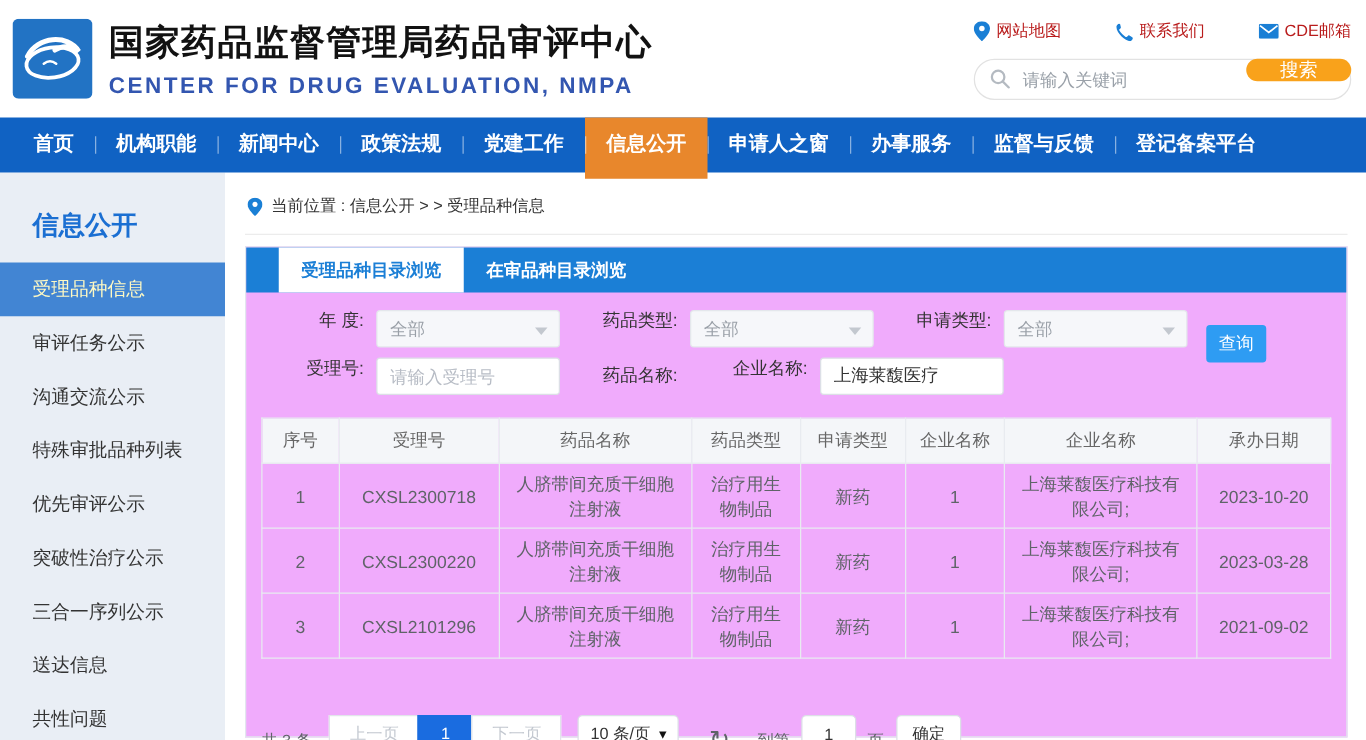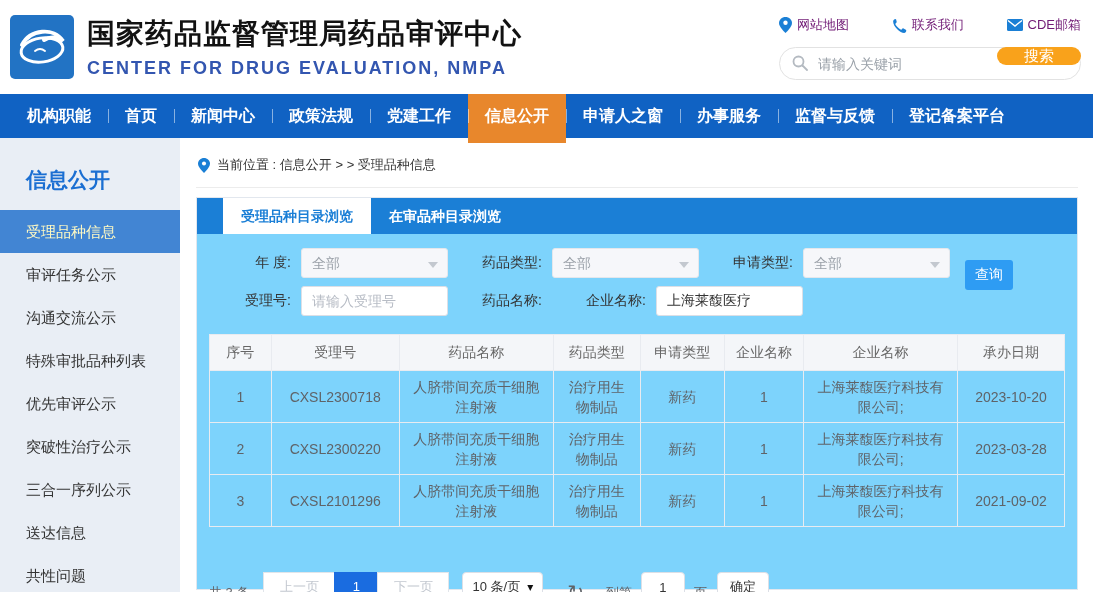--- a/index.html
+++ b/index.html
@@ -7,21 +7,21 @@
   body { font-family:"Liberation Sans","DejaVu Sans",sans-serif; background:#fff; overflow:hidden; }
   .page { width:1093px; height:592px; position:relative; }
 
   
   .top-header { height:94px; display:flex; align-items:center; padding:0 12px 0 10px; }
   .logo { width:64px; height:64px; flex:0 0 64px; cursor:pointer; }
   .title-block { margin-left:13px; }
   .site-title { font-size:28px; font-weight:bold; color:#121212; letter-spacing:1px; }
   .site-subtitle { font-size:18px; font-weight:bold; color:#3356b0; letter-spacing:2px; margin-top:5px; }
   .header-right { margin-left:auto; width:302px; padding-top:2px; }
-  .quick-links { display:flex; justify-content:space-between; align-items:center; font-size:13px; color:#701a75; }
+  .quick-links { display:flex; justify-content:space-between; align-items:center; font-size:13px; color:#b91c1c; }
   .quick-link { display:flex; align-items:center; gap:5px; cursor:pointer; }
   .quick-link .qicon { color:#1a7fd5; display:flex; align-items:center; }
   .searchbar { position:relative; margin-top:13px; height:33px; }
   .searchbar input { width:100%; height:33px; border:1px solid #e2e2e2; border-radius:17px; padding:0 92px 0 38px; font-size:14px; color:#333; outline:none; font-family:inherit; }
   .searchbar input::placeholder { color:#9aa1a9; }
   .search-glass { position:absolute; left:13px; top:8px; }
   .search-btn { position:absolute; right:0; top:0; width:84px; height:18px; border:none; border-radius:17px; background:#f9a21b; color:#fff; font-size:15px; cursor:pointer; font-family:inherit; }
 
   
   .main-nav { background:#1062c3; height:44px; position:relative; z-index:10; }
@@ -35,29 +35,29 @@
   .sidebar { width:180px; flex:0 0 180px; background:#e9eef5; padding-top:12px; }
   .sidebar-title { color:#1b6fd2; font-size:21px; font-weight:bold; padding:16px 0 16px 26px; }
   .side-list { list-style:none; }
   .side-list li { height:43px; line-height:43px; padding-left:26px; font-size:15px; color:#333; cursor:pointer; }
   .side-list li.active { background:#4285d3; color:#fef9c3; }
 
   .main-area { flex:1; padding:12px 15px 0 16px; background:#fff; }
   .breadcrumb { display:flex; align-items:center; font-size:13px; color:#333; padding:6px 0 13px 2px; border-bottom:1px solid #ececec; }
   .breadcrumb .bpin { margin-right:7px; display:flex; }
 
-  .panel { margin-top:9px; border:1px solid #e2e7ee; height:393px; position:relative; background:#7dd3fc; }
+  .panel { margin-top:9px; border:1px solid #e2e7ee; height:393px; position:relative; background:#f0abfc; }
   .tabbar { background:#1b7fd6; height:36px; display:flex; padding-left:26px; }
   .tab { width:148px; text-align:center; line-height:36px; font-size:14px; font-weight:bold; color:#fff; cursor:pointer; }
   .tab.active { background:#fff; color:#1b7fd6; }
 
   
   .filter-area { padding:14px 0 6px 36px; position:relative; }
   .frow { display:flex; align-items:center; margin-bottom:8px; }
-  .fgroup { display:flex; align-items:center; }
+  .fgroup { display:flex; }
   .flabel { font-size:14px; color:#333; text-align:right; margin-right:10px; white-space:nowrap; }
   .w1 { width:58px; } .w2 { width:76px; }
   .fgroup + .fgroup { margin-left:18px; }
   .sel { width:147px; height:30px; background:#f6f7fa; border:1px solid #e4e7ec; border-radius:3px; font-size:14px; color:#9aa0a8; line-height:28px; padding:0 22px 0 10px; position:relative; cursor:pointer; }
   .sel .caret { position:absolute; right:9px; top:13px; width:0; height:0; border-left:5px solid transparent; border-right:5px solid transparent; border-top:6px solid #c3c8cf; }
   .txt { width:147px; height:30px; border:1px solid #dcdfe6; border-radius:3px; padding:0 10px; font-size:14px; color:#333; outline:none; font-family:inherit; background:#fff; }
   .txt::placeholder { color:#b7bcc5; }
   .query-btn { position:absolute; right:64px; top:26px; width:48px; height:30px; background:#2e9cf3; color:#fff; border:none; border-radius:3px; font-size:14px; cursor:pointer; font-family:inherit; }
 
   
@@ -134,22 +134,22 @@
             </svg>
         </span>
         <input type="text" placeholder="请输入关键词" style="">
         <button class="search-btn">搜索</button>
       </div>
     </div>
   </div>
 
   <div class="main-nav">
     <ul class="nav-list">
+      <li>首页</li>
       <li>机构职能</li>
-      <li>首页</li>
       <li>新闻中心</li>
       <li>政策法规</li>
       <li>党建工作</li>
       <li class="active">信息公开</li>
       <li>申请人之窗</li>
       <li>办事服务</li>
       <li>监督与反馈</li>
       <li>登记备案平台</li>
     </ul>
   </div>

